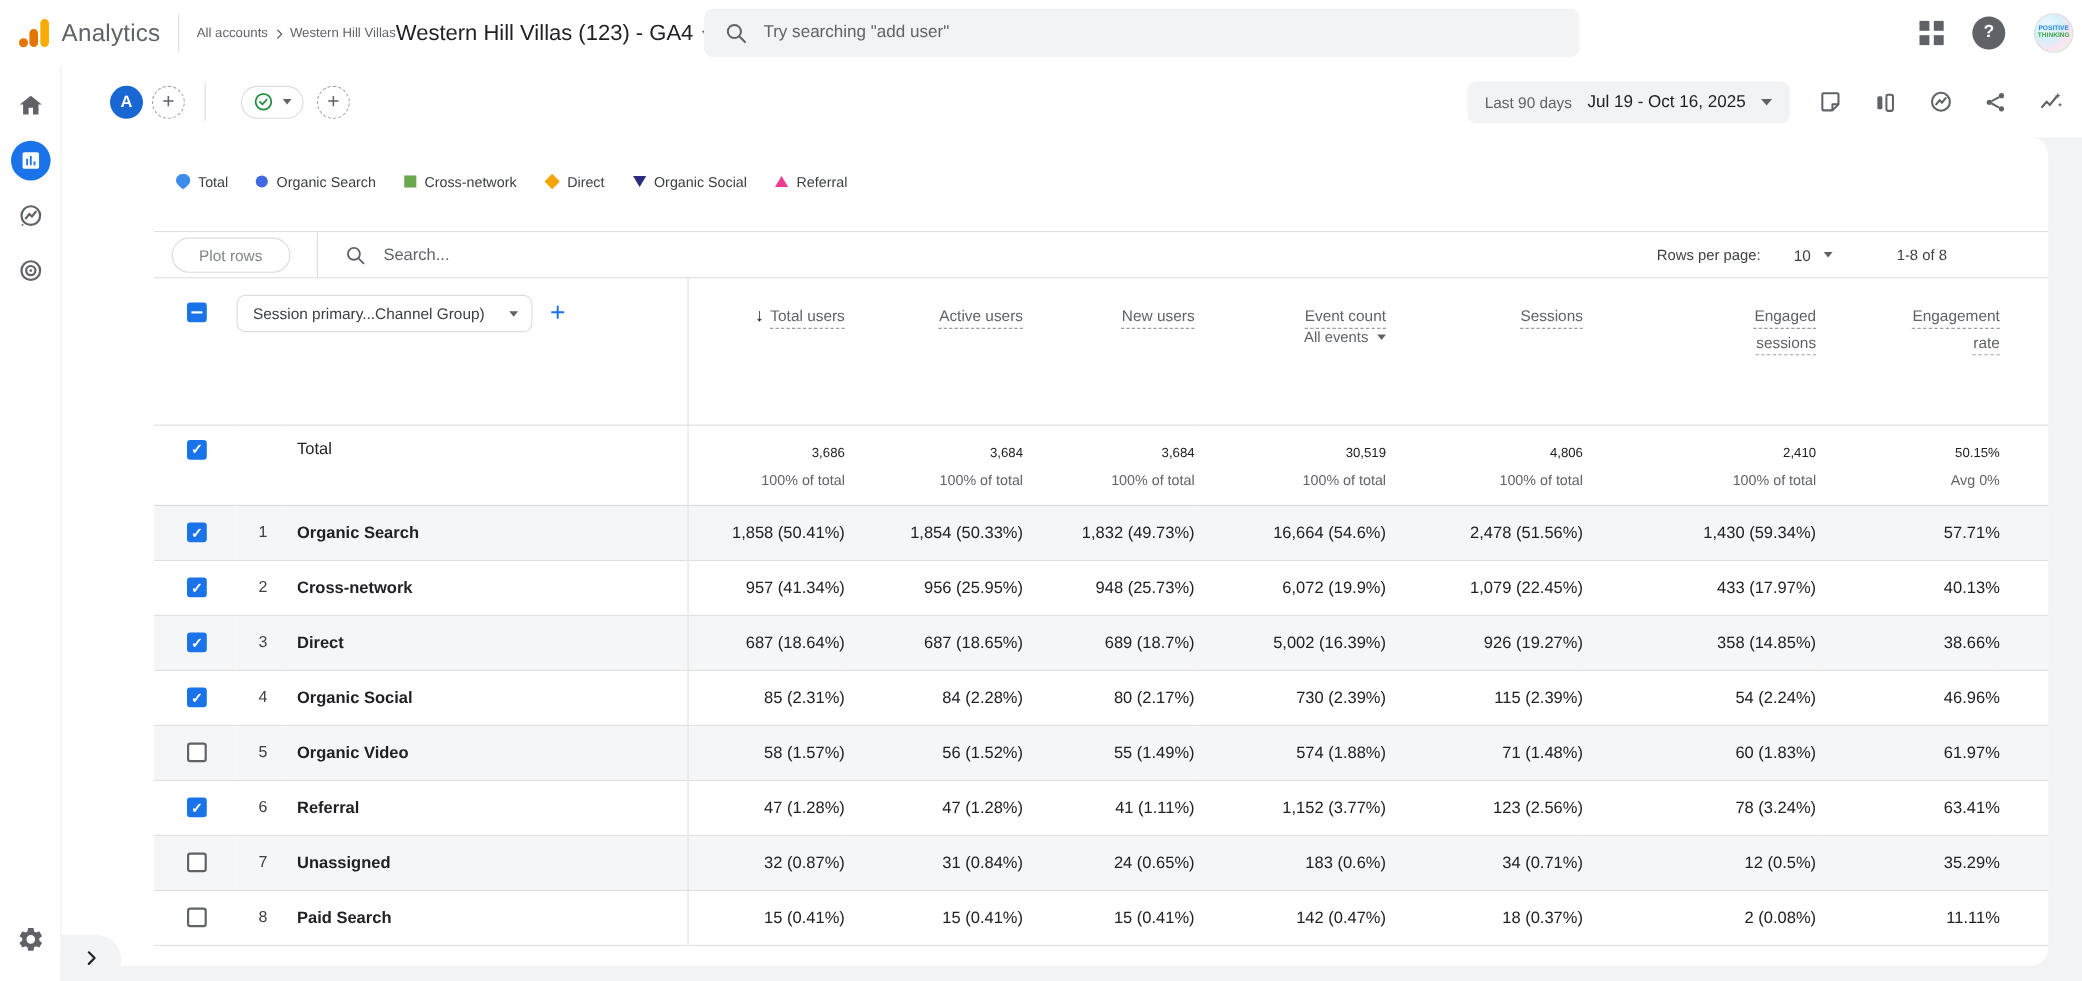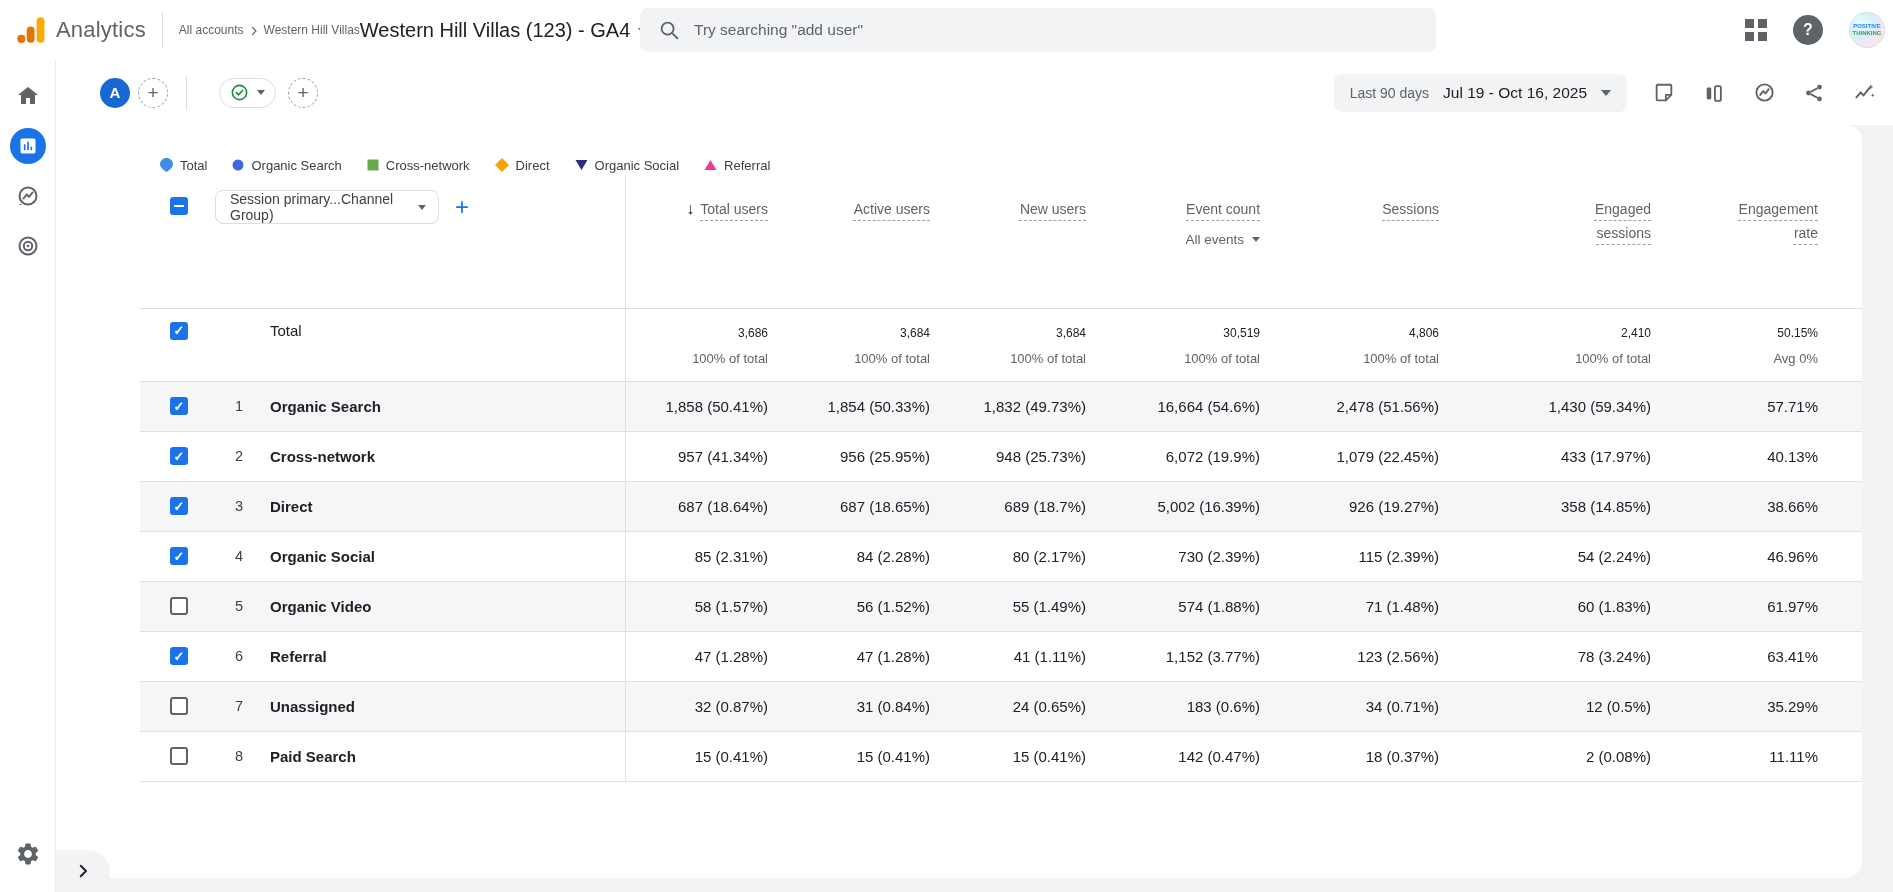--- a/index.html
+++ b/index.html
@@ -73,24 +73,24 @@
   td { vertical-align:middle; }
   thead td { vertical-align:top; padding-top:22px; border-bottom:1px solid #dadce0; height:133px; }
   .c-cb { padding-left:30px; }
   .c-num { text-align:right; padding-right:14px; font-size:14.5px; color:#3c4043; }
   .c-name { padding-left:13px; font-size:15px; color:#202124; font-weight:bold; }
   .c-name-border { border-right:1px solid #e0e0e0; }
   .c-val { text-align:right; font-size:15px; color:#202124; }
   .hdr { font-size:14px; color:#5f6368; font-weight:normal; text-decoration:underline dashed #9aa0a6 1px; text-underline-offset:6px; line-height:24px; cursor:pointer; }
   .hdr.narrow { display:inline-block; max-width:92px; text-align:right; }
   .sort-arrow { color:#202124; font-size:16px; margin-right:6px; }
-  .evt-filter { margin-top:11px; font-size:13.5px; color:#5f6368; display:flex; align-items:center; justify-content:flex-end; gap:8px; cursor:pointer; }
+  .evt-filter { margin-top:0; font-size:13.5px; color:#5f6368; display:flex; align-items:center; justify-content:flex-end; gap:8px; cursor:pointer; }
   .dim-cell { padding-top:15px; }
   .dim-row { display:flex; align-items:center; }
-  .dim-select { width:224px; height:34px; border:1px solid #dadce0; border-radius:8px; display:flex; align-items:center; justify-content:space-between; padding:0 12px 0 14px; font-size:14px; color:#3c4043; cursor:pointer; }
+  .dim-select { width:269px; height:34px; border:1px solid #dadce0; border-radius:8px; display:flex; align-items:center; justify-content:space-between; padding:0 12px 0 14px; font-size:14px; color:#3c4043; cursor:pointer; }
   .add-dim { color:#1a73e8; font-size:24px; margin-left:16px; cursor:pointer; line-height:20px; }
 
   tr.total-row { border-bottom:1px solid #dadce0; }
   tr.total-row td { height:73px; vertical-align:top; padding-top:13px; }
   .total-label { padding-left:55px; font-size:15px; color:#202124; }
   .tot-val { font-size:12px; color:#202124; font-weight:500; line-height:22px; }
   .tot-sub { font-size:13px; color:#5f6368; margin-top:7px; }
 
   tr.data-row { border-bottom:1px solid #e0e0e0; }
   tr.data-row td { height:50px; }
@@ -281,20 +281,37 @@
         <span class="legend-item">
           <svg width="13" height="12" viewBox="0 0 12 12">
               <path d="M6 1l6 10H0z" fill="#ef3a90"></path>
             </svg>
           <span>Referral</span>
         </span>
       </div>
 
       <div class="table-block">
 
+        <div class="toolbar">
+          <button class="plot-rows-btn">Plot rows</button>
+          <div class="tb-divider"></div>
+          <div class="tbl-search">
+            <svg width="20" height="20" viewBox="0 0 24 24">
+                <circle cx="10.5" cy="10.5" r="6.5" fill="none" stroke="#5f6368" stroke-width="2"></circle>
+                <line x1="15.5" y1="15.5" x2="21" y2="21" stroke="#5f6368" stroke-width="2" stroke-linecap="round"></line>
+              </svg>
+            <input type="text" placeholder="Search..." style="">
+          </div>
+          <div class="toolbar-right">
+            <span class="rpp-label">Rows per page:</span>
+            <span class="rpp-value">10</span>
+            <span class="caret rpp-caret"></span>
+            <span class="pagination">1-8 of 8</span>
+          </div>
+        </div>
 
         <table>
           <colgroup>
             <col style="width:75px">
               <col style="width:42px">
               <col style="width:368px">
             <col style="width:143px">
               <col style="width:162px">
               <col style="width:156px">
             <col style="width:174px">

